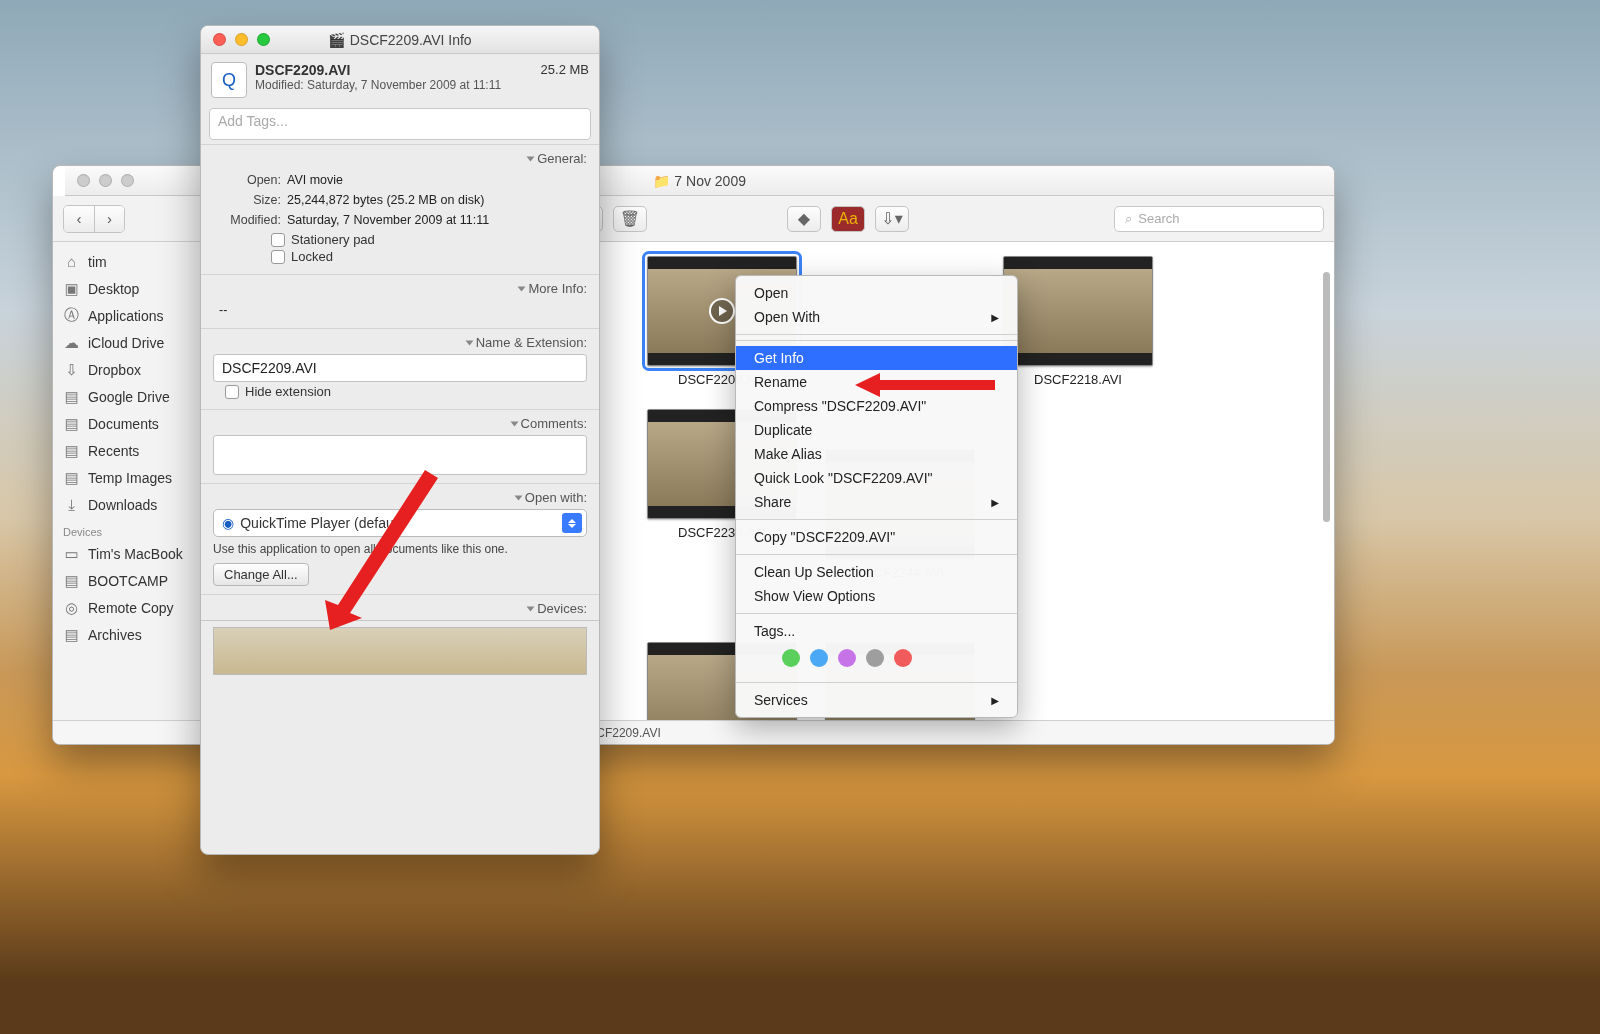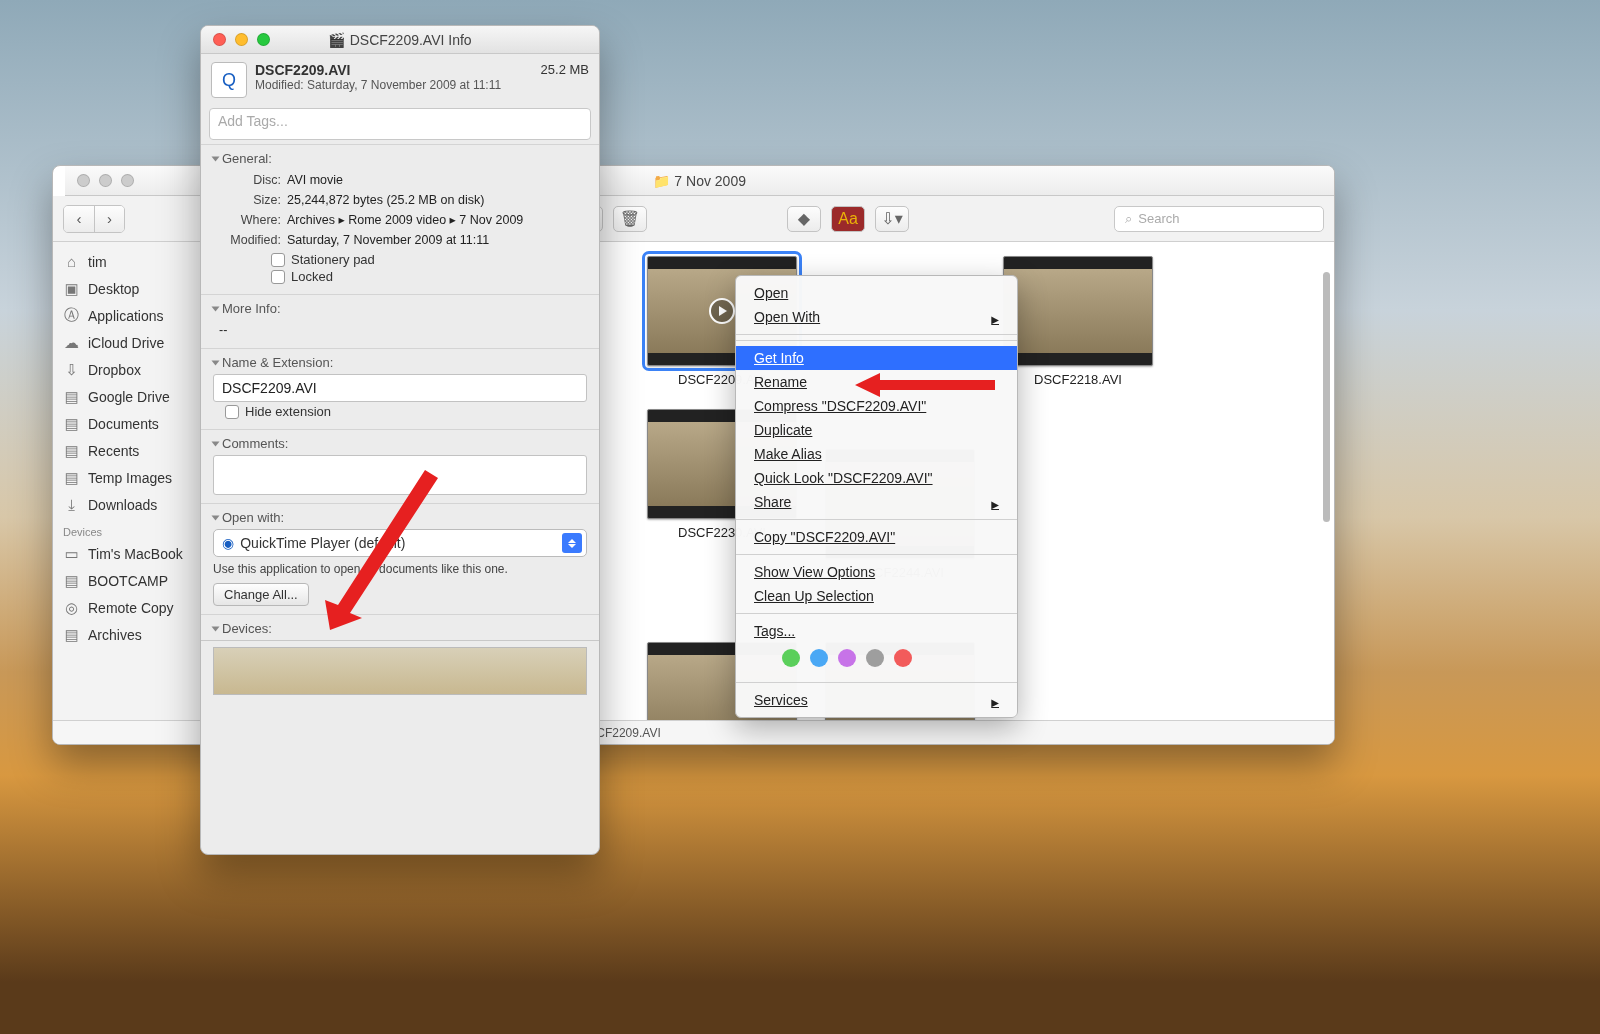--- a/index.html
+++ b/index.html
@@ -21,21 +21,21 @@
 .info-window { left:200px; top:25px; width:400px; height:830px; z-index:30; font-size:13px; color:#333; display:flex; flex-direction:column;}
 .info-body{flex:1; overflow:hidden; position:relative;}
 .info-header{display:flex; padding:8px 10px 6px 10px; gap:8px; align-items:flex-start;}
 .file-icon{width:36px; height:36px; background:#fff; border:1px solid #bbb; border-radius:4px; display:flex; align-items:center; justify-content:center; font-size:18px; color:#175ec2;}
 .info-name{font-weight:700; font-size:14px;}
 .info-modline{font-size:12px; color:#555;}
 .info-size{margin-left:auto; font-size:13px; color:#333;}
 .tags-input{margin:4px 8px; height:32px; background:#fff; border:1px solid #c8c8c8; border-radius:4px; padding:4px 8px; color:#aaa; font-size:14px;}
 
 .section{border-top:1px solid #d4d4d4; padding:6px 12px 8px;}
-.section .sh{color:#555; font-size:13px; display:flex; align-items:center; gap:4px; margin-bottom:4px;}
+.section .sh{color:#555; font-size:13px; display:flex; align-items:center; gap:4px; margin-bottom:4px;justify-content:flex-end;}
 .disclosure{display:inline-block; width:0; height:0; border-left:5px solid #888; border-top:4px solid transparent; border-bottom:4px solid transparent; transform:rotate(90deg);}
 .kv{font-size:12.5px; color:#222; line-height:1.6; margin-left:6px;}
 .kv .k{color:#444; display:inline-block; width:62px; text-align:right; margin-right:6px;}
 .chk{display:flex; align-items:center; gap:6px; margin:2px 0 2px 58px; font-size:13px;}
 .chkbox{width:14px; height:14px; border:1px solid #999; border-radius:3px; background:#fff;}
 .textfield{width:100%; background:#fff; border:1px solid #c2c2c2; border-radius:3px; padding:5px 8px; font-size:14px; color:#222;}
 .textarea{height:40px;}
 .select{position:relative; width:100%; background:#fff; border:1px solid #bbb; border-radius:5px; padding:5px 30px 5px 8px; font-size:14px; display:flex; align-items:center; gap:6px;}
 .select .caret{position:absolute; right:4px; top:3px; bottom:3px; width:20px; background:#3a7afe; border-radius:3px; display:flex; flex-direction:column; align-items:center; justify-content:center; gap:1px;}
 .select .caret::before,.select .caret::after{content:""; width:0; height:0;}
@@ -69,21 +69,21 @@
 .thumb .inner{position:absolute; inset:12px 0; background:linear-gradient(#b8a888,#8a7a5a);}
 .play{position:absolute; left:50%; top:50%; transform:translate(-50%,-50%); width:26px; height:26px; border-radius:50%; border:2px solid #fff; display:flex; align-items:center; justify-content:center; background:rgba(0,0,0,0.3);}
 .play::after{content:""; width:0; height:0; border-left:8px solid #fff; border-top:5px solid transparent; border-bottom:5px solid transparent; margin-left:2px;}
 .fname{font-size:13px; color:#222;}
 
 .pathbar{height:24px; border-top:1px solid #d0d0d0; background:#f6f6f6; display:flex; align-items:center; padding:0 12px; font-size:12px; color:#555; gap:6px;}
 .statusbar{height:24px; border-top:1px solid #d8d8d8; background:#fafafa; display:flex; align-items:center; padding:0 12px; font-size:12px; color:#666; justify-content:space-between;}
 
 
 .context-menu{position:absolute; left:735px; top:275px; width:283px; background:rgba(248,248,248,0.98); border:1px solid #b8b8b8; border-radius:6px; box-shadow:0 10px 30px rgba(0,0,0,0.3); padding:5px 0; z-index:40; font-size:14px; color:#222;}
-.cm-item{padding:4px 18px; display:flex; align-items:flex-end; justify-content:space-between;text-decoration:underline;}
+.cm-item{padding:4px 18px; display:flex; align-items:center; justify-content:space-between;}
 .cm-item.hl{background:#2e6fff; color:#fff;}
 .cm-sep{height:1px; background:#d0d0d0; margin:5px 0;}
 .cm-sub::after{content:"▶"; font-size:10px; color:#222;}
 .cm-tags{display:flex; gap:10px; padding:6px 18px 10px;}
 .tagdot{width:18px; height:18px; border-radius:50%;}
 
 
 .arrow{position:absolute; z-index:50;}
 .arrow svg{display:block;}
 
@@ -258,23 +258,22 @@
       </div>
       <div class="info-size">25.2 MB</div>
     </div>
     <div class="tags-input">Add Tags...</div>
 
     <div class="section">
       <div class="sh">
           <span class="disclosure"></span>
           <span>General:</span>
         </div>
-      <div class="kv"><span class="k">Disc:</span><span>AVI movie</span></div>
+      <div class="kv"><span class="k">Open:</span><span>AVI movie</span></div>
       <div class="kv"><span class="k">Size:</span><span>25,244,872 bytes (25.2 MB on disk)</span></div>
-      <div class="kv"><span class="k">Where:</span><span>Archives ▸ Rome 2009 video ▸ 7 Nov 2009</span></div>
       <div class="kv"><span class="k">Modified:</span><span>Saturday, 7 November 2009 at 11:11</span></div>
       <div class="chk">
           <span class="chkbox"></span>
           <span>Stationery pad</span>
         </div>
       <div class="chk">
           <span class="chkbox"></span>
           <span>Locked</span>
         </div>
     </div>
@@ -362,24 +361,24 @@
     </div>
   <div class="cm-item cm-sub">
       <span>Share</span>
     </div>
   <div class="cm-sep"></div>
   <div class="cm-item">
       <span>Copy "DSCF2209.AVI"</span>
     </div>
   <div class="cm-sep"></div>
   <div class="cm-item">
+      <span>Clean Up Selection</span>
+    </div>
+  <div class="cm-item">
       <span>Show View Options</span>
-    </div>
-  <div class="cm-item">
-      <span>Clean Up Selection</span>
     </div>
   <div class="cm-sep"></div>
   <div class="cm-item">
       <span>Tags...</span>
     </div>
   <div class="cm-tags">
     <span class="tagdot" style="#f8a33c"></span>
     <span class="tagdot" style="background:#5bcf5b"></span>
     <span class="tagdot" style="background:#4aa8f5"></span>
     <span class="tagdot" style="background:#c773e8"></span>

